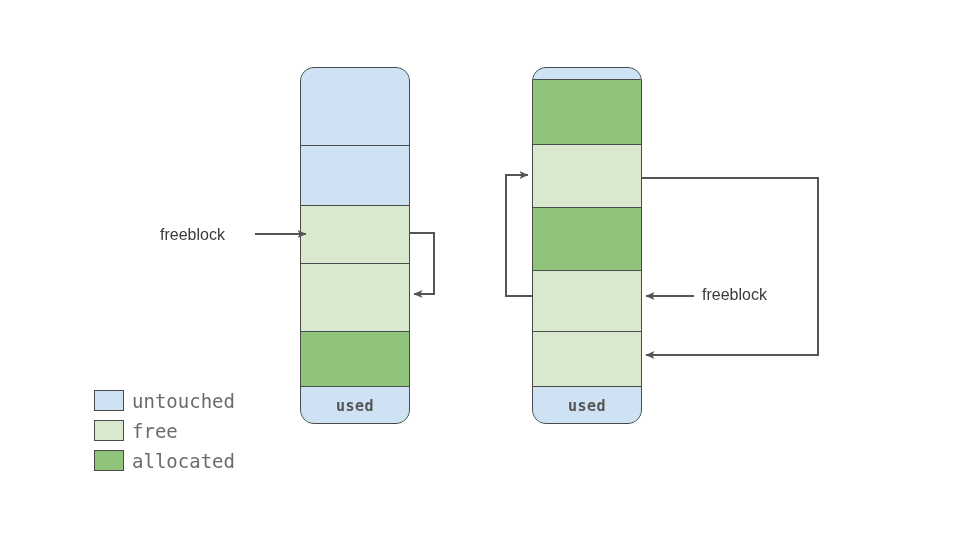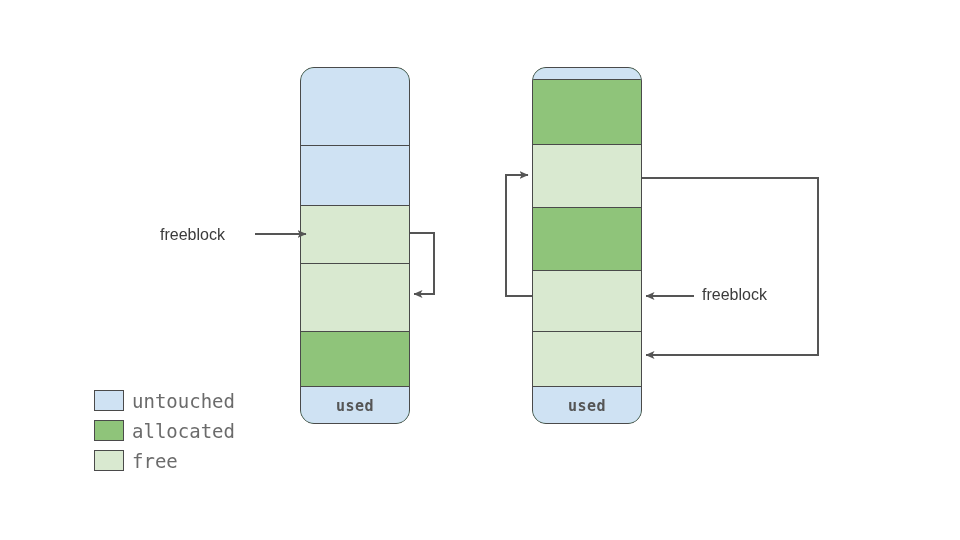--- a/index.html
+++ b/index.html
@@ -140,22 +140,22 @@
 
     <path class="wire" d="M694,296 L646,296" marker-end="url(#arrowhead)"></path>
   </svg>
 
   <div class="legend" id="legend">
       <div class="legend-row">
         <span class="legend-swatch" style="background: rgb(207, 226, 243);"></span>
         <span class="legend-text" style="color: rgb(107, 107, 107);">untouched</span>
       </div>
       <div class="legend-row">
+        <span class="legend-swatch" style="background: rgb(217, 233, 208);"></span>
+        <span class="legend-text" style="color: rgb(107, 107, 107);">free</span>
+      </div>
+      <div class="legend-row">
         <span class="legend-swatch" style="background: rgb(143, 196, 122);"></span>
         <span class="legend-text" style="color: rgb(107, 107, 107);">allocated</span>
-      </div>
-      <div class="legend-row">
-        <span class="legend-swatch" style="background: rgb(217, 233, 208);"></span>
-        <span class="legend-text" style="color: rgb(107, 107, 107);">free</span>
       </div>
     </div>
 
 </div>
 
 </body></html>

